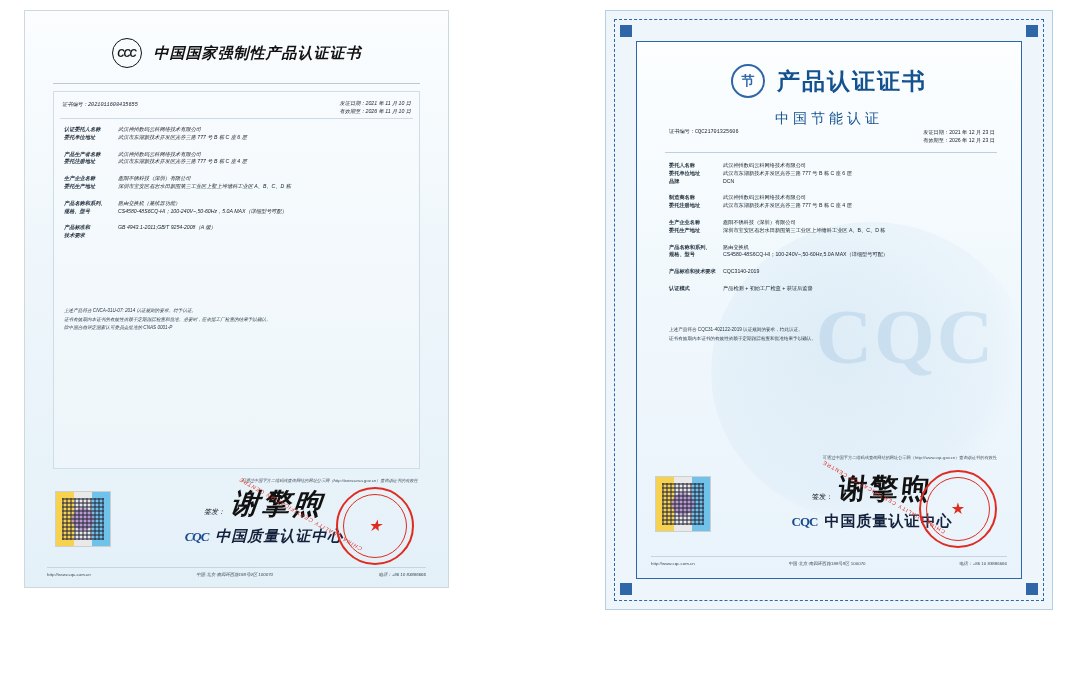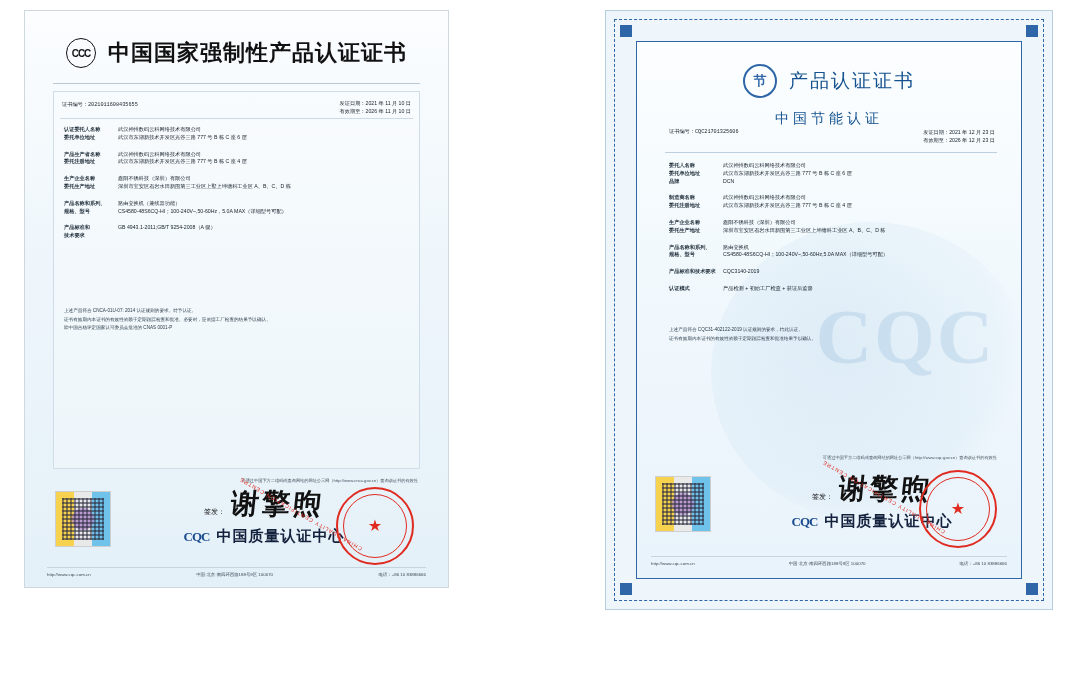--- a/index.html
+++ b/index.html
@@ -8,36 +8,36 @@
     width:1080px; height:674px;
     background:#ffffff;
     font-family:"Liberation Sans", sans-serif;
     overflow:hidden;
   }
   .stage { position:relative; width:1080px; height:674px; }
 
   
   .cert1 {
     position:absolute; left:24px; top:10px; width:425px; height:578px;
-    background:#0369a1; border:1px solid #cfd8dc;
+    background:#0369a1; border:1px solid #cfd8dc;font-style:italic;
   }
   .cert1-inner {
     position:absolute; left:0; top:0; right:0; bottom:0;
     background:linear-gradient(180deg,#fbfdff 0%,#eef6fb 45%,#e4f0f8 100%);
   }
   .c1-head {
     position:absolute; left:0; right:0; top:22px; height:40px;
     display:flex; align-items:center; justify-content:center; gap:12px;
   }
   .ccc-badge {
     width:30px; height:30px; border-radius:50%;
     border:1.6px solid #111; display:flex; align-items:center; justify-content:center;
     font-size:10px; font-weight:bold; letter-spacing:-1px; color:#111;
   }
-  .c1-title { font-size:22px; font-weight:bold; color:#111; letter-spacing:1px; }
+  .c1-title { font-size:15px; font-weight:bold; color:#111; letter-spacing:1px; }
 
   .c1-rule { position:absolute; left:28px; right:28px; top:72px; height:1px; background:#b9c9d6; }
   .c1-body {
     position:absolute; left:28px; right:28px; top:80px; bottom:118px;
     border:1px solid #cfdde8; background:rgba(255,255,255,0.28);
   }
   .c1-nums {
     position:absolute; left:8px; right:8px; top:8px;
     display:flex; justify-content:space-between; font-size:5.2px; color:#16212b;
   }
@@ -148,21 +148,21 @@
   }
   .c2-head { position:absolute; left:0; right:0; top:22px; text-align:center; }
   .c2-head-row { display:flex; align-items:center; justify-content:center; gap:12px; }
   .cqc-emblem {
     width:34px; height:34px; border-radius:50%;
     border:2px solid #2e66a8; color:#2e66a8;
     display:flex; align-items:center; justify-content:center;
     font-size:13px; font-weight:bold; font-family:"Liberation Serif", serif;
     background:rgba(255,255,255,.6);
   }
-  .c2-title { font-size:19px; font-weight:normal; color:#14528f; letter-spacing:2px; }
+  .c2-title { font-size:23px; font-weight:bold; color:#14528f; letter-spacing:2px; }
   .c2-sub { font-size:14px; color:#14528f; margin-top:12px; letter-spacing:4px; }
 
   .c2-nums {
     position:absolute; left:32px; right:26px; top:86px;
     display:flex; justify-content:space-between; font-size:5.2px; color:#16212b;
   }
   .c2-nums .right { text-align:right; line-height:1.6; }
   .c2-rule { position:absolute; left:28px; right:24px; top:110px; height:1px; background:#bed0de; }
 
   .c2-fields { position:absolute; left:32px; right:26px; top:120px; }

